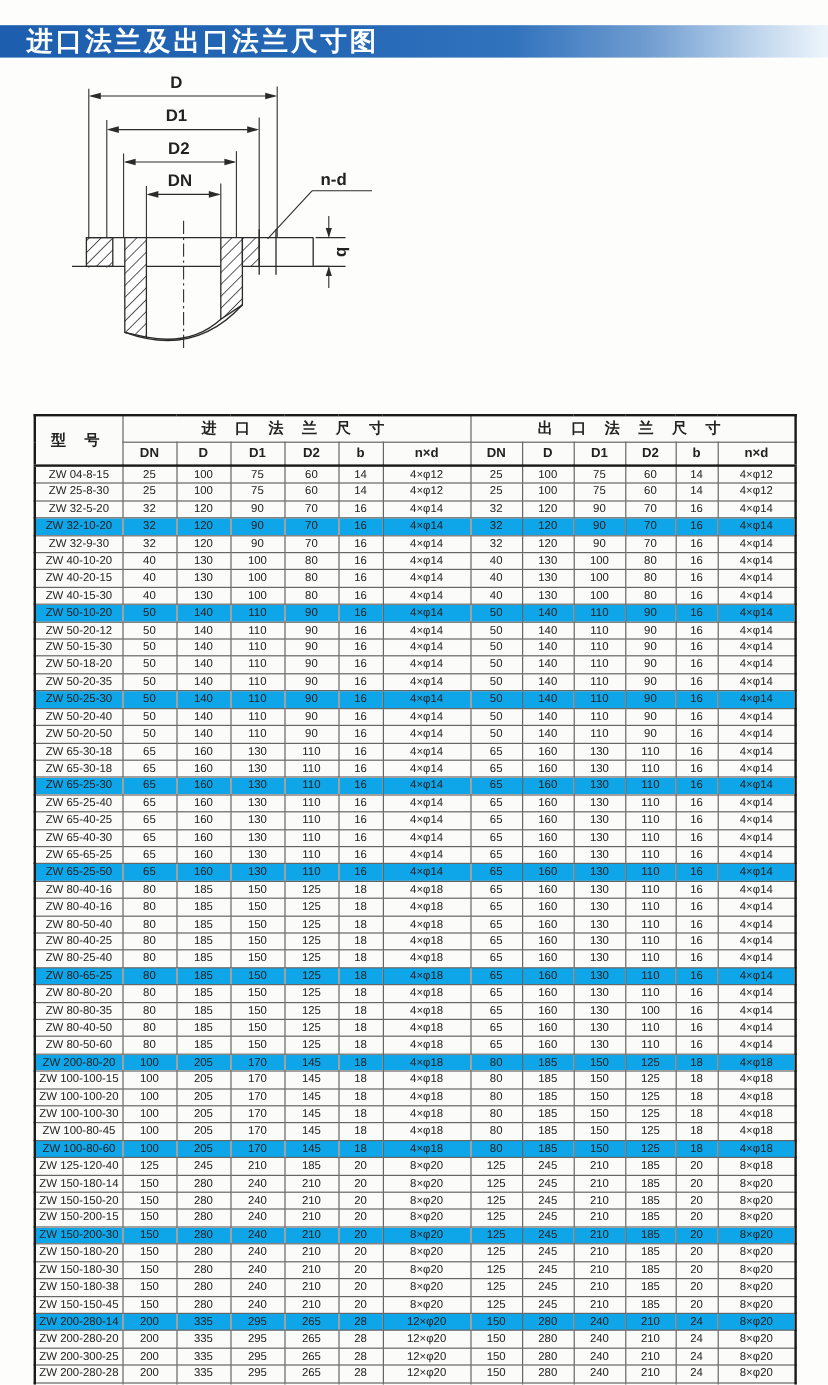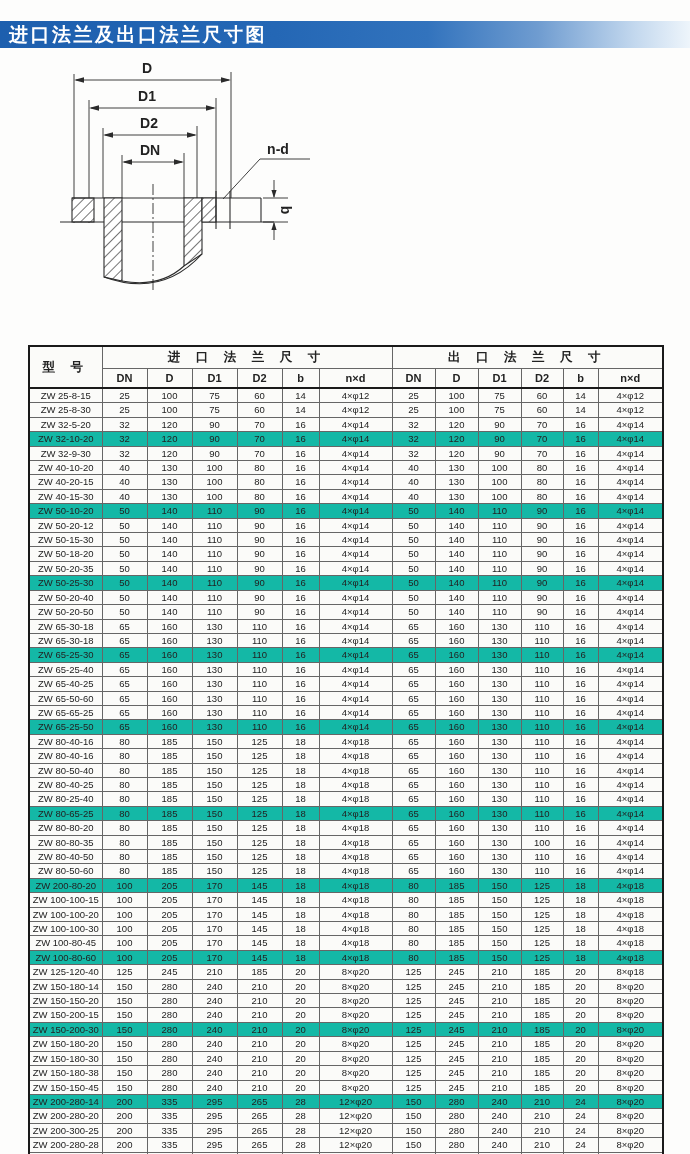--- a/index.html
+++ b/index.html
@@ -2,22 +2,22 @@
 <html><head>
 <meta charset="utf-8">
 <style>
   html,body { margin:0; padding:0; background:#ffffff; }
   body { width:690px; font-family:"Liberation Sans", sans-serif; }
   .page { position:relative; width:690px; height:1154px; background:#fdfdfc; overflow:hidden; }
 
   .section-bar {
     position:absolute; left:0; width:690px; height:27px; box-sizing:border-box;
     background:linear-gradient(90deg,#1d5fae 0%,#2467b5 40%,#3273bd 62%,#6f9cd0 78%,#c3d8ee 92%,#eef5fb 100%);
-    color:#ffffff; font-size:19px; font-weight:bold; letter-spacing:2.5px;
-    line-height:27px; padding-left:9px;
+    color:#ffffff; font-size:22px; font-weight:bold; letter-spacing:2.5px;
+    line-height:27px; padding-left:22px;
   }
   .bar1 { top:21px; }
   .bar2 { top:301px; }
 
   .diagram-wrap { position:absolute; top:50px; left:34px; width:330px; height:250px; }
   .diagram-wrap svg { display:block; }
   .dim-text { font-size:14px; font-weight:600; fill:#222; font-family:"Liberation Sans",sans-serif; }
 
   .table-wrap { position:absolute; top:345px; left:28px; width:634px; }
   table.spec {
@@ -27,21 +27,21 @@
   table.spec th, table.spec td {
     border:1px solid #666; text-align:center; color:#222;
     overflow:hidden; white-space:nowrap; padding:0;
   }
   thead tr.grouphead th { height:21px; font-size:12.5px; font-weight:bold; letter-spacing:6px; }
   thead tr.subhead th { height:18px; font-size:11px; font-weight:bold; }
   th.model-h { font-size:13px; font-weight:bold; letter-spacing:10px; }
   thead { border-bottom:2px solid #1a1a1a; }
   td { font-size:9.5px; height:13.4px; line-height:13.4px; color:#333; }
   td.model { font-size:9.5px; }
-  tr.hl { background:#14b8a6; }
+  tr.hl { background:#0ea5e9; }
   .gdiv { border-left:1.5px solid #1a1a1a !important; }
 </style>
 </head>
 <body>
 
 <div class="page">
 
   <div class="section-bar bar1">
     <span>进口法兰及出口法兰尺寸图</span>
   </div>
@@ -147,21 +147,21 @@
           <th class="gdiv">DN</th>
           <th>D</th>
           <th>D1</th>
           <th>D2</th>
           <th>b</th>
           <th>n×d</th>
         </tr>
       </thead>
       <tbody>
           <tr>
-    <td class="model">ZW 25-8-15</td>
+    <td class="model">ZW 04-8-15</td>
     <td>25</td>
     <td>100</td>
     <td>75</td>
     <td>60</td>
     <td>14</td>
     <td>4×φ12</td>
     <td class="gdiv">25</td>
     <td>100</td>
     <td>75</td>
     <td>60</td>
@@ -462,21 +462,21 @@
     <td>16</td>
     <td>4×φ14</td>
     <td class="gdiv">65</td>
     <td>160</td>
     <td>130</td>
     <td>110</td>
     <td>16</td>
     <td>4×φ14</td>
   </tr>
           <tr>
-    <td class="model">ZW 65-50-60</td>
+    <td class="model">ZW 65-40-30</td>
     <td>65</td>
     <td>160</td>
     <td>130</td>
     <td>110</td>
     <td>16</td>
     <td>4×φ14</td>
     <td class="gdiv">65</td>
     <td>160</td>
     <td>130</td>
     <td>110</td>

